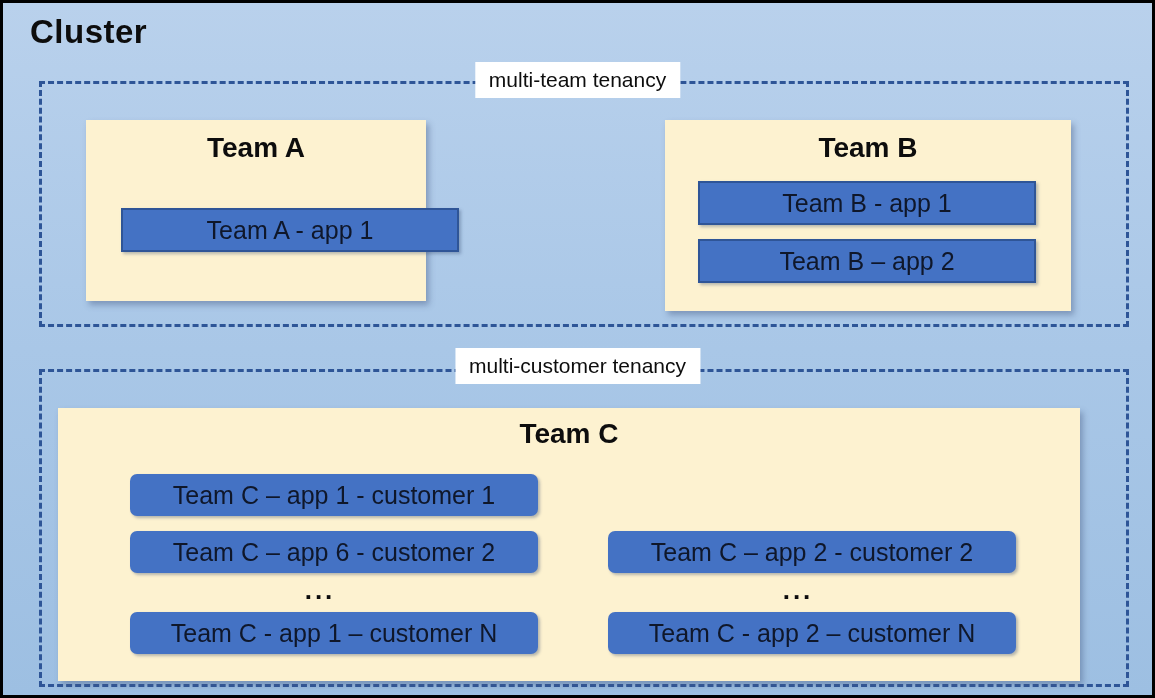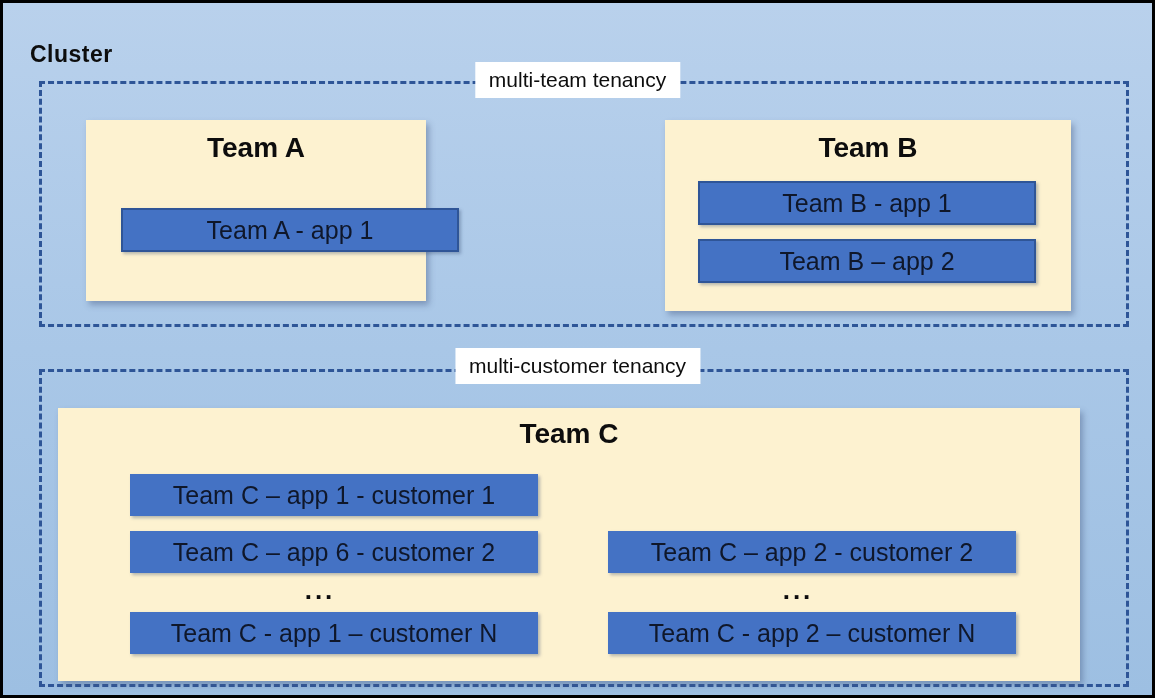--- a/index.html
+++ b/index.html
@@ -7,23 +7,22 @@
 
   .cluster{
     position:relative;
     width:1155px;height:698px;
     border:3px solid #000000;
     background:linear-gradient(180deg,#b9d1ec 0%,#a9c7e7 50%,#9dbfe2 100%);
     overflow:hidden;
   }
   .cluster-title{
     position:absolute;left:27px;top:10px;
-    font-size:23px;font-weight:bold;color:#0d0d0d;
+    font-size:33px;font-weight:bold;color:#0d0d0d;
     letter-spacing:0.5px;
-    margin-top:28px;
   }
 
   .boundary{
     position:absolute;
     border:3px dashed #2e5597;
   }
   .boundary.team{left:36px;top:78px;width:1090px;height:246px;}
   .boundary.customer{left:36px;top:366px;width:1090px;height:318px;}
 
   .tenancy-label{
@@ -65,21 +64,21 @@
     height:42px;line-height:42px;
     box-shadow:2px 2px 3px rgba(50,70,110,0.35);
   }
   .team-a .app{left:35px;top:88px;width:338px;}
   .team-b .app.pos-1{left:33px;top:61px;width:338px;}
   .team-b .app.pos-2{left:33px;top:119px;width:338px;}
 
   .col{position:absolute;top:66px;width:408px;height:190px;}
   .col.left{left:72px;}
   .col.right{left:550px;}
-  .col .app{left:0;width:408px;}
+  .col .app{left:0;width:408px;border-radius:7px;}
   .col .row-1{top:0;}
   .col .row-2{top:57px;}
   .col .row-n{top:138px;}
   .dots{
     position:absolute;top:99px;left:0;width:408px;
     text-align:center;color:#0d0d0d;
     font-size:26px;font-weight:bold;letter-spacing:3px;
     line-height:34px;transform:translateX(-14px);
   }
 </style>

